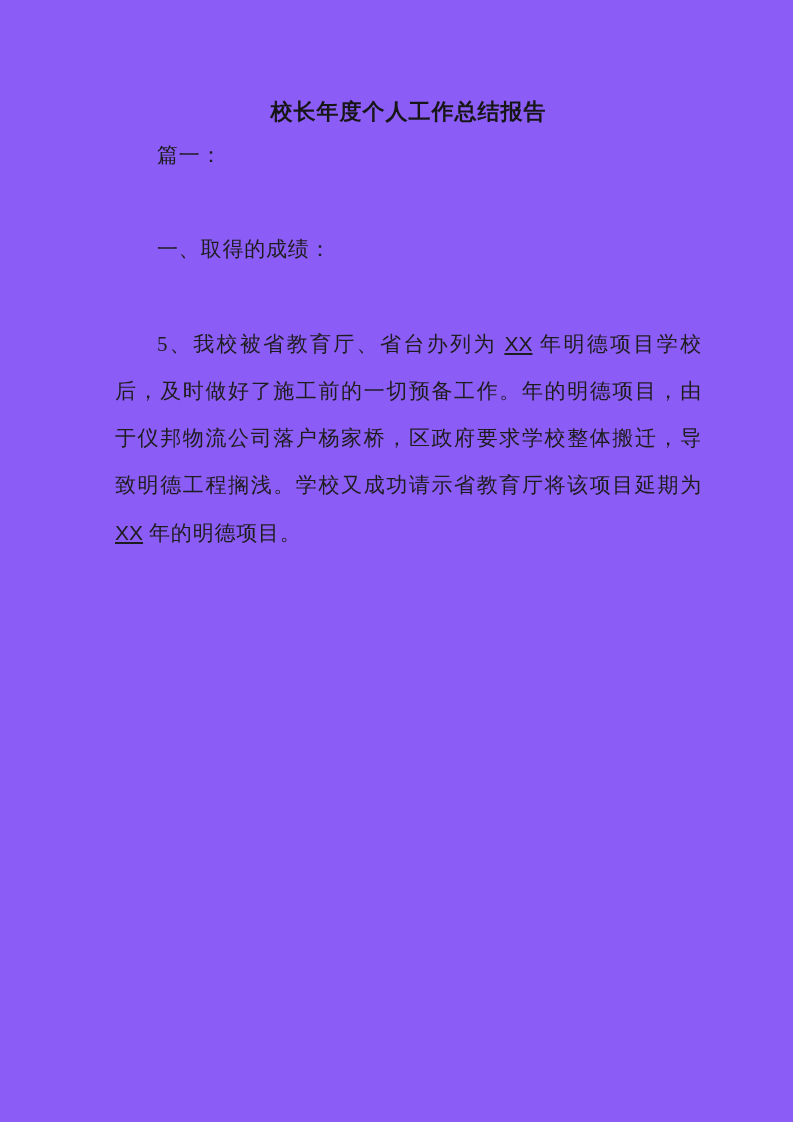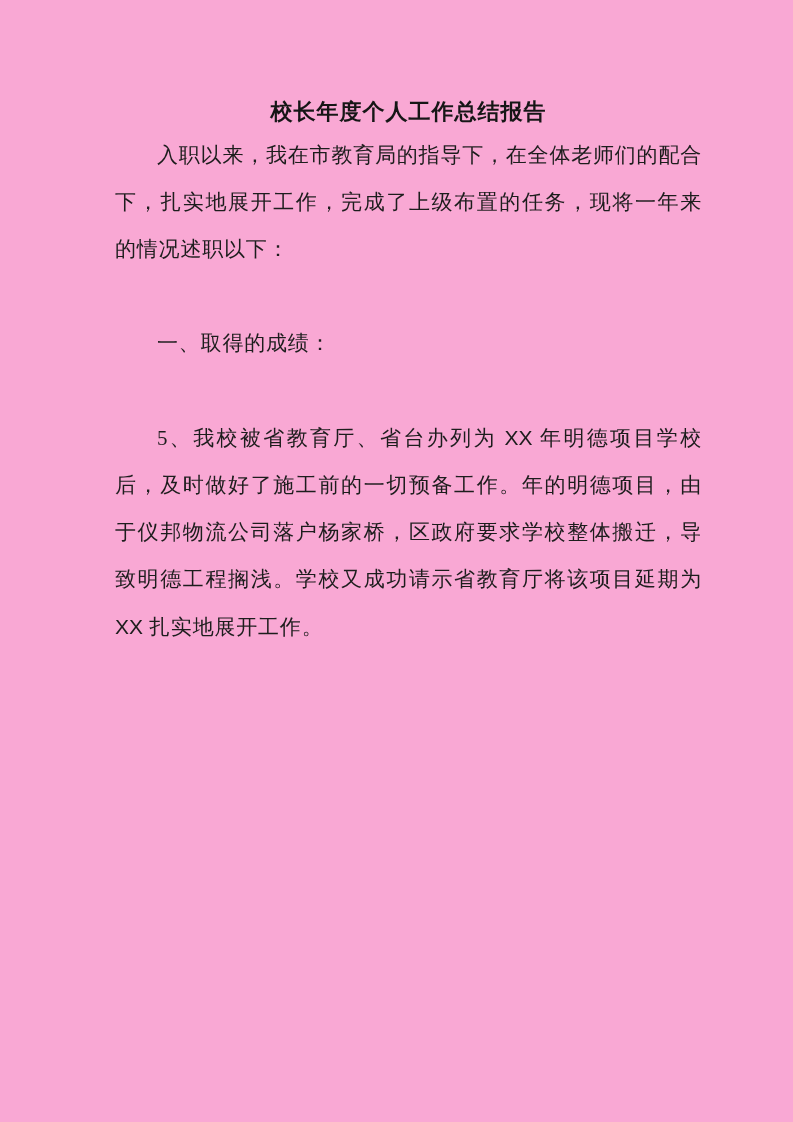--- a/index.html
+++ b/index.html
@@ -12,21 +12,21 @@
     height: 1122px;
     overflow: hidden;
     font-family: "Liberation Serif", "DejaVu Serif", serif;
     color: #1d1d1d;
   }
   .page {
     box-sizing: border-box;
     width: 793px;
     height: 1122px;
     padding: 92px 91px 0 115px;
-    background: #f9a8d4;
+    background: #8b5cf6;
   }
   .doc-title {
     margin: 0;
     font-size: 22px;
     line-height: 40px;
     font-weight: bold;
     text-align: center;
     letter-spacing: 1px;
     color: #161616;
   }
@@ -42,30 +42,31 @@
   }
   .para.section-label {
     text-align: left;
   }
   .para.last {
     margin-bottom: 0;
   }
   .latin-run {
     font-family: "Liberation Sans", "DejaVu Sans", sans-serif;
     letter-spacing: 0;
+    text-decoration: underline;
   }
 </style>
 </head>
 <body>
 
 <div class="page">
 
   <h1 class="doc-title">校长年度个人工作总结报告</h1>
 
+  <p class="para section-label">篇一：</p>
 
-  <p class="para">入职以来，我在市教育局的指导下，在全体老师们的配合下，扎实地展开工作，完成了上级布置的任务，现将一年来的情况述职以下：</p>
 
   <p class="para">一、取得的成绩：</p>
 
-  <p class="para"><span>5、我校被省教育厅、省台办列为 </span><span class="latin-run">XX</span><span> 年明德项目学校后，及时做好了施工前的一切预备工作。年的明德项目，由于仪邦物流公司落户杨家桥，区政府要求学校整体搬迁，导致明德工程搁浅。学校又成功请示省教育厅将该项目延期为 </span><span class="latin-run">XX</span><span> 扎实地展开工作。</span></p>
+  <p class="para"><span>5、我校被省教育厅、省台办列为 </span><span class="latin-run">XX</span><span> 年明德项目学校后，及时做好了施工前的一切预备工作。年的明德项目，由于仪邦物流公司落户杨家桥，区政府要求学校整体搬迁，导致明德工程搁浅。学校又成功请示省教育厅将该项目延期为 </span><span class="latin-run">XX</span><span> 年的明德项目。</span></p>
 
 
 </div>
 
 </body></html>

